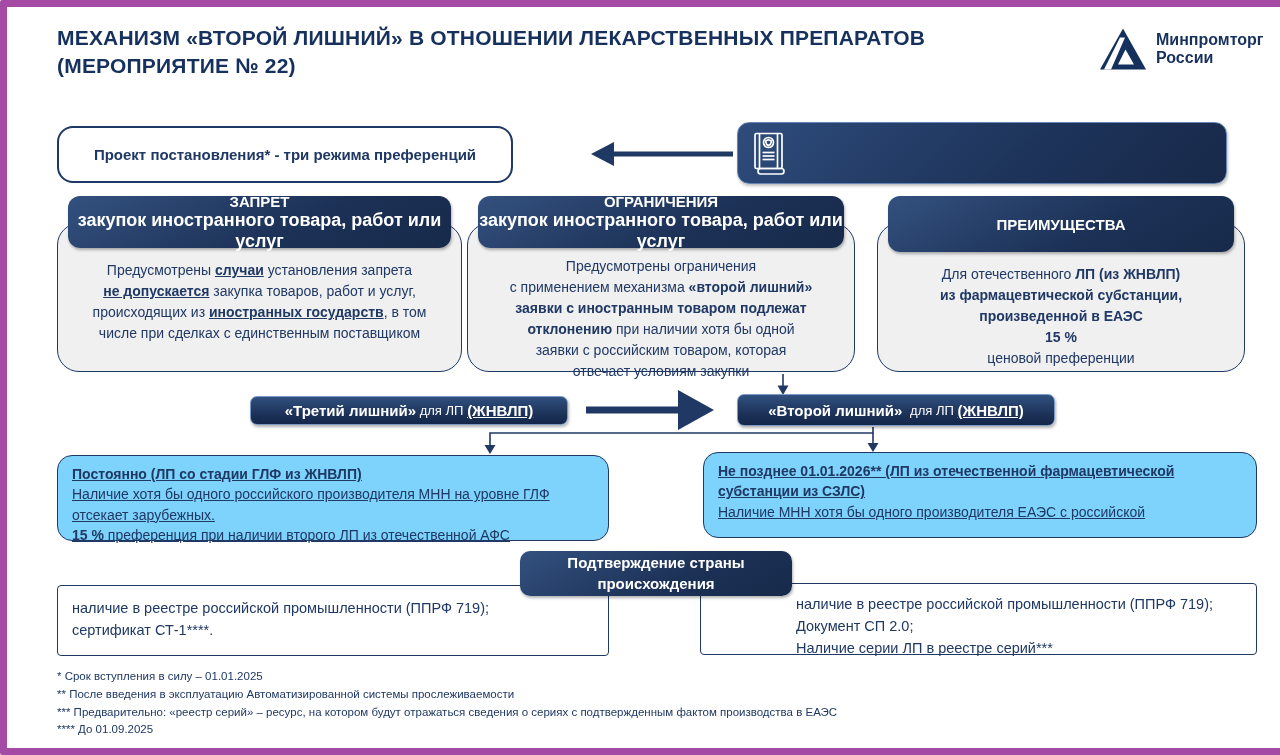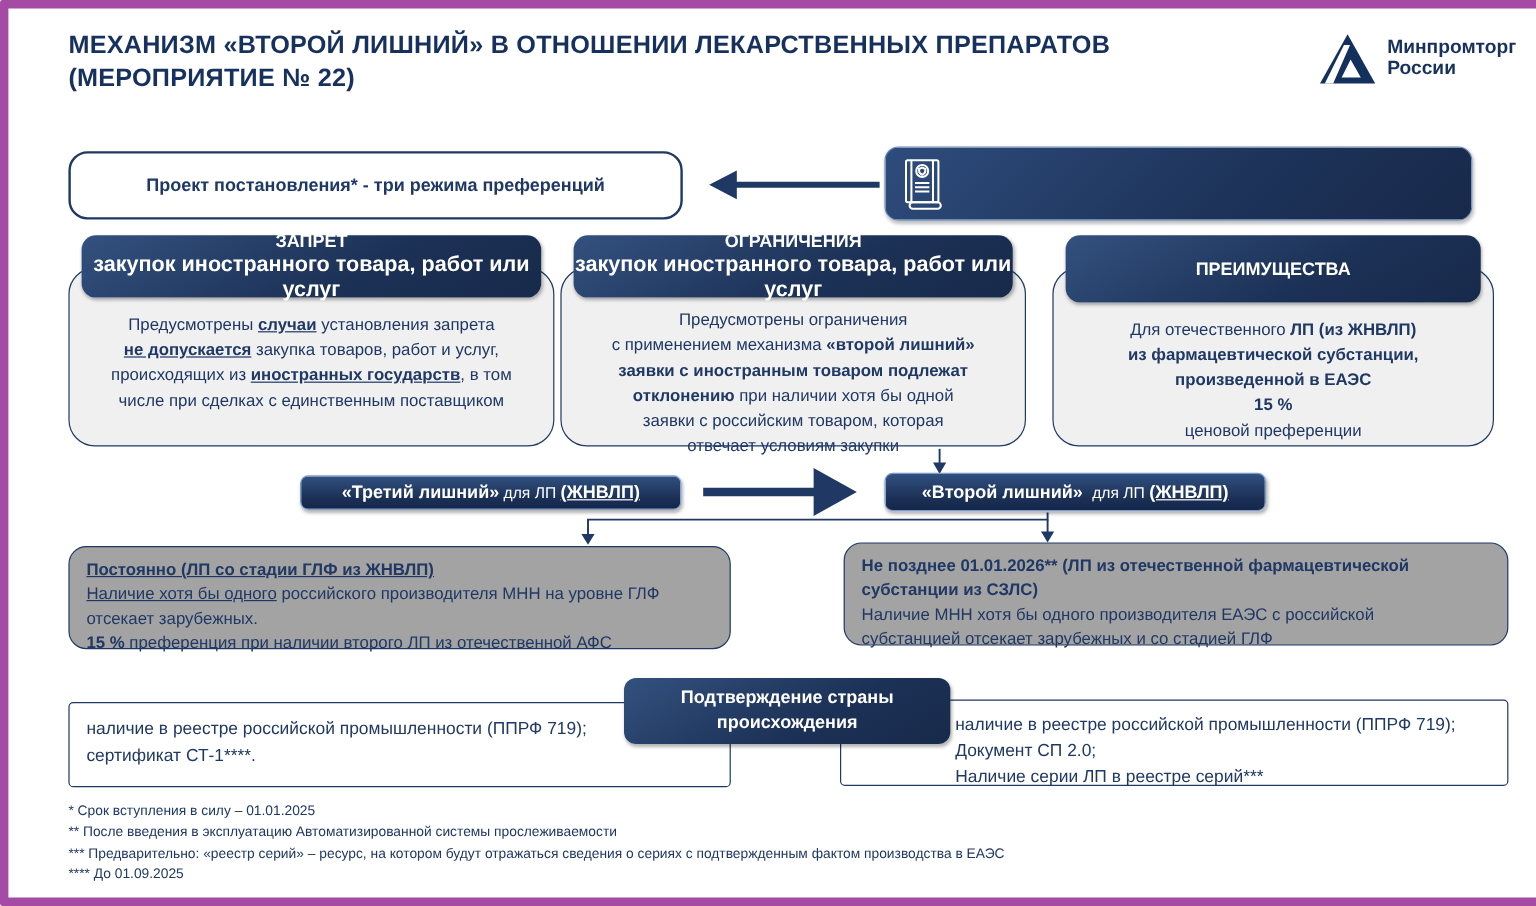--- a/index.html
+++ b/index.html
@@ -9,44 +9,44 @@
   .b{font-weight:700;}
   .u{text-decoration:underline;}
   .sm{font-size:0.87em;font-weight:400;}
 
   
   .title{position:absolute;left:57px;top:24px;width:990px;color:#17315e;font-weight:700;font-size:21px;line-height:1.35;letter-spacing:.2px;}
   .logo{position:absolute;left:1098px;top:26px;display:flex;align-items:center;gap:8px;}
   .logo-text{color:#17315e;font-weight:700;font-size:16px;line-height:1.12;}
 
   
-  .draft-box{position:absolute;left:57px;top:126px;width:512px;height:57px;box-sizing:border-box;border:2px solid #1f3864;border-radius:16px;background:#fff;display:flex;align-items:center;justify-content:center;color:#1f3864;font-weight:700;font-size:15px;}
+  .draft-box{position:absolute;left:57px;top:126px;width:456px;height:57px;box-sizing:border-box;border:2px solid #1f3864;border-radius:16px;background:#fff;display:flex;align-items:center;justify-content:center;color:#1f3864;font-weight:700;font-size:15px;}
   .law-box{position:absolute;left:737px;top:122px;width:490px;height:62px;box-sizing:border-box;border:1px solid #6886b5;border-radius:12px;background:linear-gradient(135deg,#2e4c7c 0%,#1d3359 60%,#18294a 100%);display:flex;align-items:center;gap:14px;padding:0 10px 0 58px;color:#fff;font-weight:700;font-size:15.5px;line-height:1.4;box-shadow:1px 2px 3px rgba(0,0,0,.25);}
 
   
   .card{position:absolute;top:196px;height:176px;}
   .card .gray{position:absolute;top:27px;left:0;right:0;height:149px;background:#f0f0f1;border:1.5px solid #1f3864;border-radius:22px;box-sizing:border-box;}
   .card .head{position:absolute;top:0;left:11px;right:11px;height:52px;border-radius:12px;background:linear-gradient(150deg,#33517f 0%,#1c3156 60%,#172a4b 100%);color:#fff;display:flex;flex-direction:column;justify-content:center;align-items:center;text-align:center;box-shadow:1px 2px 3px rgba(0,0,0,.3);z-index:2;}
   .card .head .h1{font-weight:700;font-size:15px;}
   .card .head .h2{font-weight:700;font-size:18px;}
   .card .head.single{height:56px;}
   .card .body-text{position:absolute;left:8px;right:8px;text-align:center;color:#1f3864;font-size:14px;line-height:1.5;z-index:1;}
 
   
   .pill{position:absolute;box-sizing:border-box;border:1px solid #7d9bc7;border-radius:7px;background:linear-gradient(180deg,#30507f 0%,#1b2f55 70%,#14264a 100%);color:#fff;display:flex;align-items:center;justify-content:center;font-size:15px;box-shadow:1px 2px 3px rgba(0,0,0,.3);white-space:pre;}
   #pill-third{left:250px;top:396px;width:318px;height:29px;}
   #pill-second{left:737px;top:394px;width:318px;height:32px;}
 
   
-  .detail-box{position:absolute;box-sizing:border-box;background:#a3a3a3;border:1.5px solid #1f3864;border-radius:15px;color:#1f3864;font-size:14px;line-height:1.45;padding:8px 14px;}
+  .detail-box{position:absolute;box-sizing:border-box;background:#7dd3fc;border:1.5px solid #1f3864;border-radius:15px;color:#1f3864;font-size:14px;line-height:1.45;padding:8px 14px;text-decoration:underline;}
   #box-permanent{left:57px;top:455px;width:552px;height:86px;}
   #box-deadline{left:703px;top:452px;width:554px;height:86px;}
 
   
-  .confirm-box{position:absolute;left:520px;top:551px;width:272px;height:55px;box-sizing:border-box;border-radius:10px;background:linear-gradient(150deg,#33517f 0%,#1c3156 60%,#172a4b 100%);color:#fff;font-weight:700;font-size:15px;line-height:1.35;display:flex;align-items:center;justify-content:center;text-align:center;padding:0 28px;z-index:5;box-shadow:1px 2px 3px rgba(0,0,0,.3);margin-top:14px;}
+  .confirm-box{position:absolute;left:520px;top:551px;width:272px;height:45px;box-sizing:border-box;border-radius:10px;background:linear-gradient(150deg,#33517f 0%,#1c3156 60%,#172a4b 100%);color:#fff;font-weight:700;font-size:15px;line-height:1.35;display:flex;align-items:center;justify-content:center;text-align:center;padding:0 28px;z-index:5;box-shadow:1px 2px 3px rgba(0,0,0,.3);}
   .origin-box{position:absolute;box-sizing:border-box;background:#fff;border:1.5px solid #1f3864;border-radius:4px;color:#1f3864;font-size:14.5px;line-height:1.5;}
   #origin-left{left:57px;top:585px;width:552px;height:71px;padding:12px 10px 0 14px;}
   #origin-right{left:700px;top:583px;width:557px;height:72px;padding:10px 10px 0 95px;}
 
   
   .footnotes{position:absolute;left:57px;top:668px;color:#1f3864;font-size:11.5px;line-height:1.55;}
 
   svg.overlay{position:absolute;inset:0;width:1280px;height:755px;pointer-events:none;}
 </style>
 </head>
@@ -143,21 +143,20 @@
     <div><span class="b u">Постоянно (ЛП со стадии ГЛФ из ЖНВЛП)</span></div>
     <div><span class="u">Наличие хотя бы одного</span><span> российского производителя МНН на уровне ГЛФ</span></div>
     <div><span>отсекает зарубежных.</span></div>
     <div><span class="b">15 %</span><span> преференция при наличии второго ЛП из отечественной АФС</span></div>
   </div>
 
   <div class="detail-box" id="box-deadline">
     <div><span class="b">Не позднее 01.01.2026** (ЛП из отечественной фармацевтической</span></div>
     <div><span class="b">субстанции из СЗЛС)</span></div>
     <div><span>Наличие МНН хотя бы одного производителя ЕАЭС с российской</span></div>
-    <div><span>субстанцией отсекает зарубежных и со стадией ГЛФ</span></div>
   </div>
 
   <div class="confirm-box">
     <span>Подтверждение страны происхождения</span>
   </div>
 
   <div class="origin-box" id="origin-left">
     <div>наличие в реестре российской промышленности (ППРФ 719);</div>
     <div>сертификат СТ-1****.</div>
   </div>

